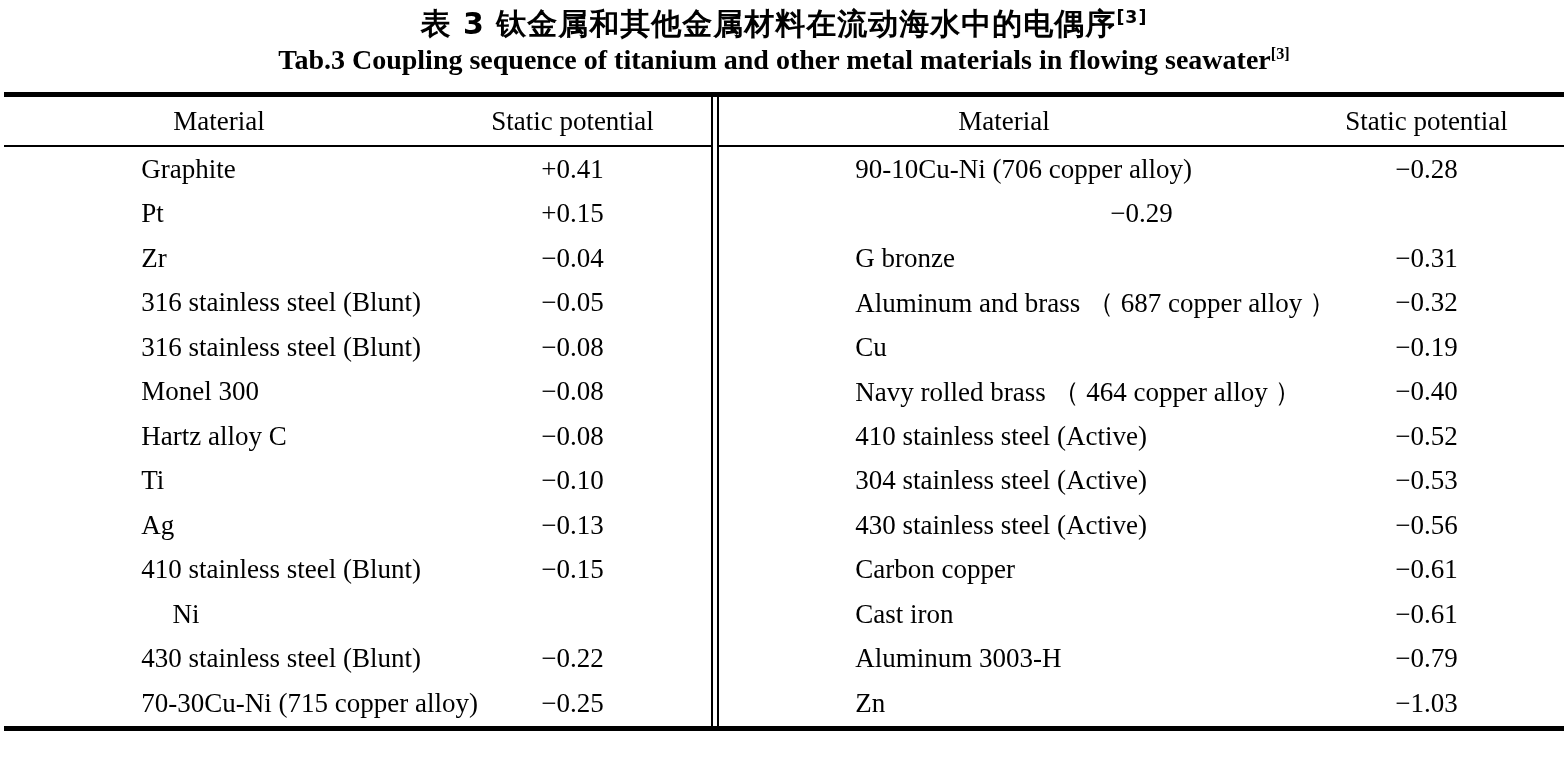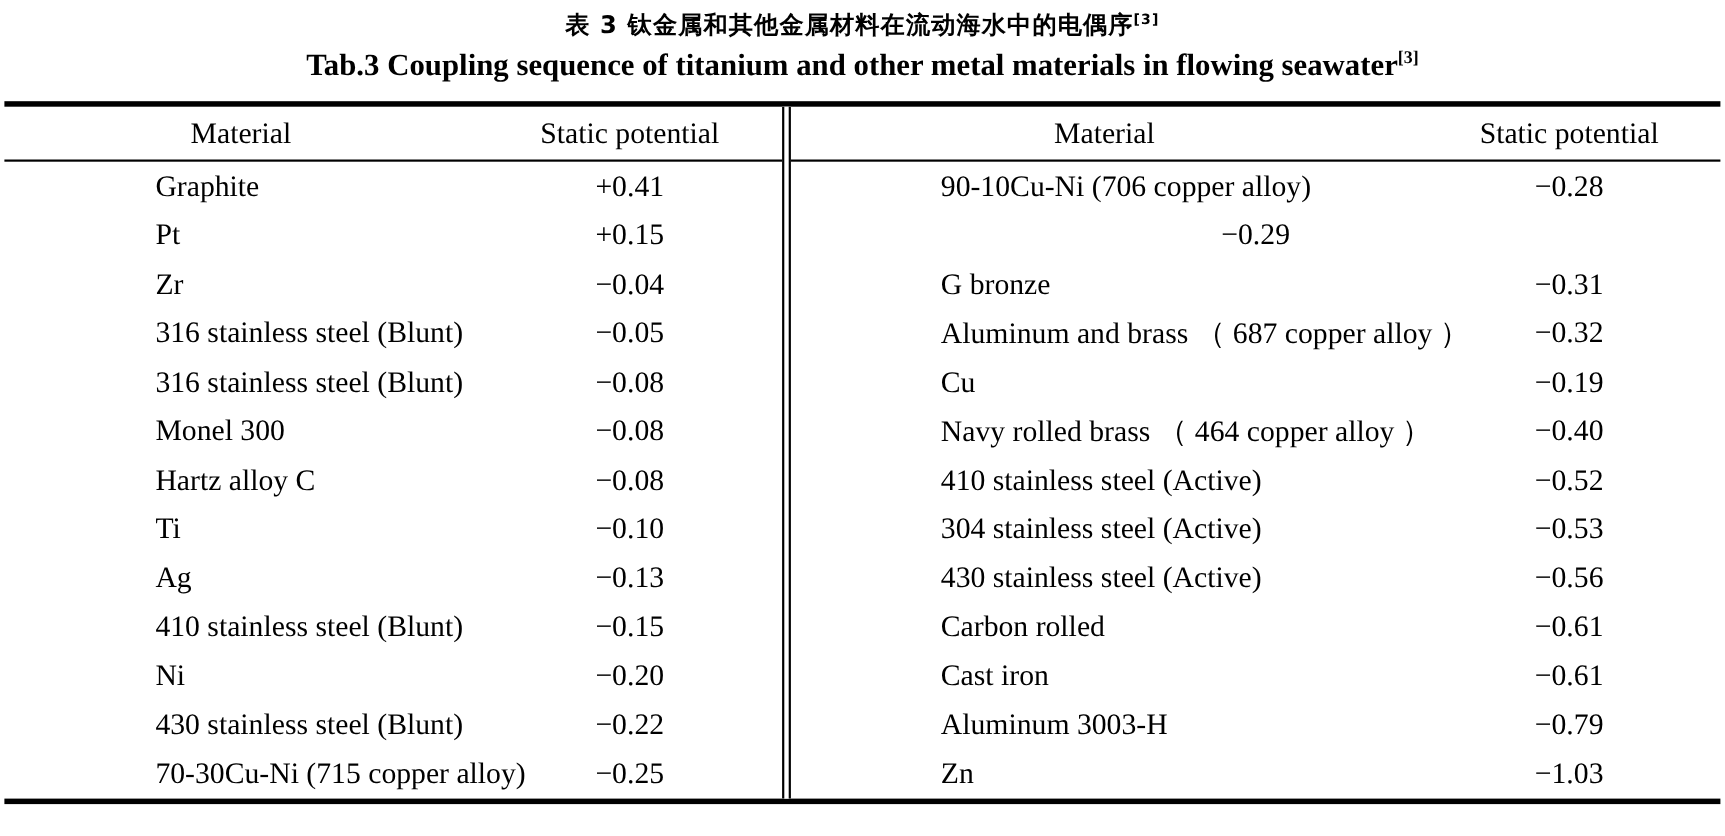--- a/index.html
+++ b/index.html
@@ -16,21 +16,21 @@
     overflow: hidden;
   }
   
   .title-block {
     text-align: center;
     padding-top: 6px;
   }
   .title-zh {
     font-family: "DejaVu Sans", sans-serif;
     font-weight: bold;
-    font-size: 22px;
+    font-size: 30px;
     line-height: 36px;
     letter-spacing: 1px;
   }
   .title-en {
     font-family: "Liberation Serif", "DejaVu Serif", serif;
     font-weight: bold;
     font-size: 28px;
     line-height: 33px;
     margin-top: 1px;
   }
@@ -148,21 +148,20 @@
           <div class="trow">
             <div class="cell mat">Ag</div>
             <div class="cell pot">−0.13</div>
           </div>
           <div class="trow">
             <div class="cell mat">410 stainless steel (Blunt)</div>
             <div class="cell pot">−0.15</div>
           </div>
           <div class="trow">
             <div class="cell mat">Ni</div>
-            <div class="cell pot">−0.20</div>
           </div>
           <div class="trow">
             <div class="cell mat">430 stainless steel (Blunt)</div>
             <div class="cell pot">−0.22</div>
           </div>
           <div class="trow">
             <div class="cell mat">70-30Cu-Ni (715 copper alloy)</div>
             <div class="cell pot">−0.25</div>
           </div>
         </div>
@@ -205,21 +204,21 @@
           </div>
           <div class="trow">
             <div class="cell mat">304 stainless steel (Active)</div>
             <div class="cell pot">−0.53</div>
           </div>
           <div class="trow">
             <div class="cell mat">430 stainless steel (Active)</div>
             <div class="cell pot">−0.56</div>
           </div>
           <div class="trow">
-            <div class="cell mat">Carbon rolled</div>
+            <div class="cell mat">Carbon copper</div>
             <div class="cell pot">−0.61</div>
           </div>
           <div class="trow">
             <div class="cell mat">Cast iron</div>
             <div class="cell pot">−0.61</div>
           </div>
           <div class="trow">
             <div class="cell mat">Aluminum 3003-H</div>
             <div class="cell pot">−0.79</div>
           </div>

